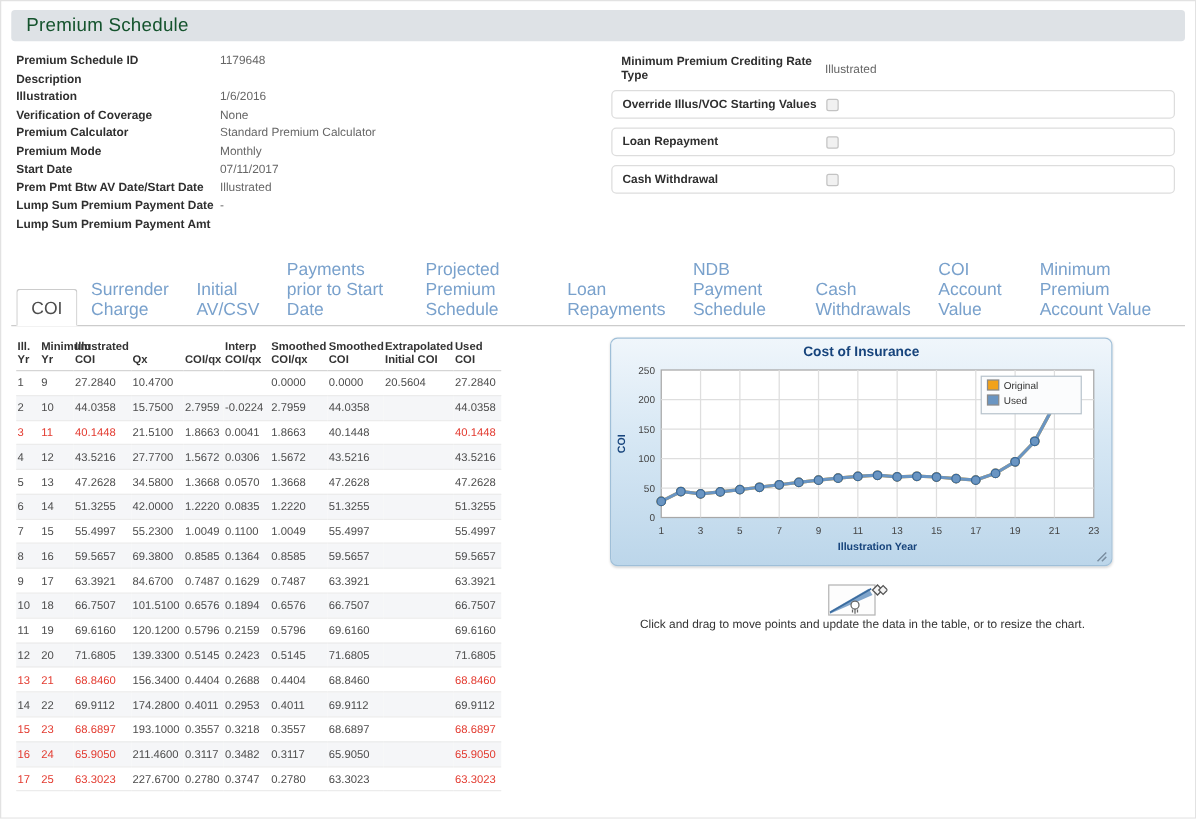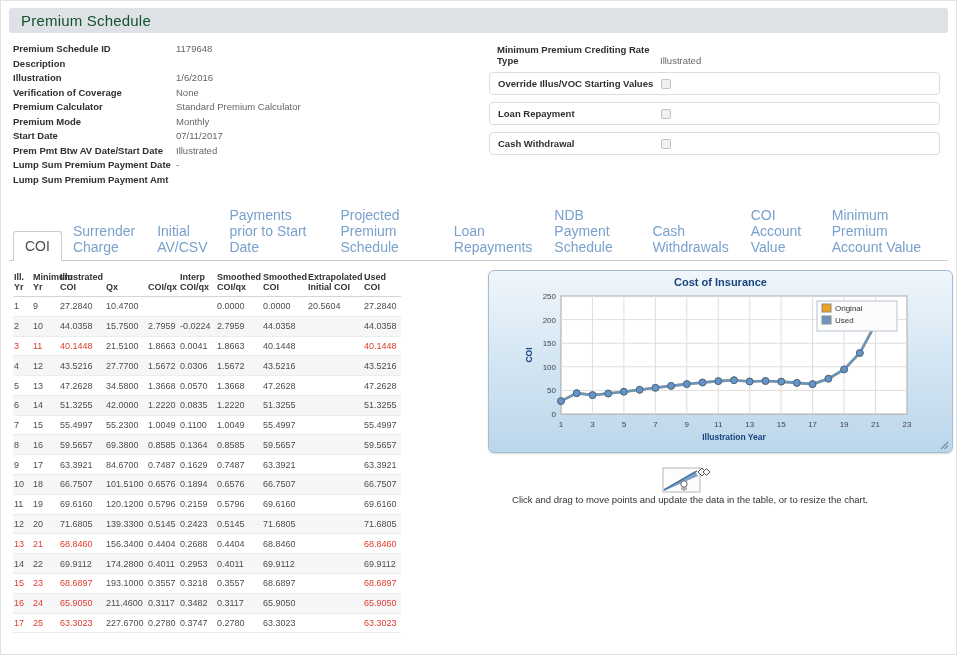--- a/index.html
+++ b/index.html
@@ -14,21 +14,21 @@
 
   
   .top { display:flex; padding:9px 16px 0 12px; }
   .left-col { width:468px; }
   .frow { display:flex; align-items:center; min-height:14.5px; line-height:14.5px; }
   .left-col .frow { margin-bottom:0; }
   .flabel { font-weight:bold; font-size:9.5px; color:#2f2f2f; width:163px; flex:0 0 163px; }
   .fvalue { font-size:9.5px; color:#666; }
   .right-col { flex:1; padding-left:8px; }
   .right-col .flabel { width:163px; flex:0 0 163px; }
-  .rrow { margin:2px 0 6px 8px; display:flex; align-items:flex-end; }
+  .rrow { margin:2px 0 6px 8px; display:flex; align-items:center; }
   .gbox { border:1px solid #ddd; border-radius:4px; background:#fff; padding:5px 8px; margin-bottom:7px; display:flex; align-items:center; }
   .cb { width:10px; height:10px; border:1px solid #c3c3c3; background:#f1f1f1; border-radius:2px;
         display:inline-flex; align-items:center; justify-content:center;
         font-size:8px; color:#9a9a9a; line-height:10px; }
   .red-annotation { border:3px solid #e0241b; border-radius:3px; padding:3px; margin-right:-4px; }
   .red-annotation .gbox { margin-bottom:0; display:block; padding:7px 8px 4px 8px; }
   .red-annotation .frow { margin-bottom:5px; }
   .red-annotation .frow:last-child { margin-bottom:1px; }
 
   
@@ -41,21 +41,21 @@
   table.coi { border-collapse:collapse; width:388px; table-layout:fixed; }
   table.coi th { font-size:9px; font-weight:bold; color:#333; text-align:left; vertical-align:bottom;
                  white-space:pre-line; padding:2px 2px 4px 1px; border-bottom:1px solid #d5d5d5; }
   table.coi td { font-size:9px; color:#4d4d4d; padding:4.4px 2px 4.4px 1px; border-bottom:1px solid #ececec; white-space:nowrap; }
   table.coi tr:nth-child(even) td { background:#f5f6f8; }
   table.coi td.red { color:#e33b30; }
   col.c0{width:19px;} col.c1{width:27px;} col.c2{width:46px;} col.c3{width:42px;} col.c4{width:32px;}
   col.c5{width:37px;} col.c6{width:46px;} col.c7{width:45px;} col.c8{width:56px;} col.c9{width:38px;}
 
   .chart-col { margin-left:87px; width:404px; }
-  .chart-box { width:465px; height:183px; border:1px solid #9fbfd8; border-radius:6px;
+  .chart-box { width:402px; height:183px; border:1px solid #9fbfd8; border-radius:6px;
                background:linear-gradient(180deg,#f0f6fb 0%, #d6e7f4 45%, #bcd6ea 100%);
                box-shadow:0 1px 2px rgba(0,0,0,.15); position:relative; }
   .chart-title { text-align:center; font-size:11px; font-weight:bold; color:#17447c; padding-top:5px; }
   .chart-box svg.plot { display:block; margin:0 auto; }
   .resize-handle { position:absolute; right:3px; bottom:2px; }
   .hint-row { display:flex; align-items:center; margin-top:11px;flex-direction:column; }
   .hint-icon { flex:0 0 auto; margin-right:8px; }
   .hint-text { font-size:9.5px; color:#333; }
 </style>
 </head>

